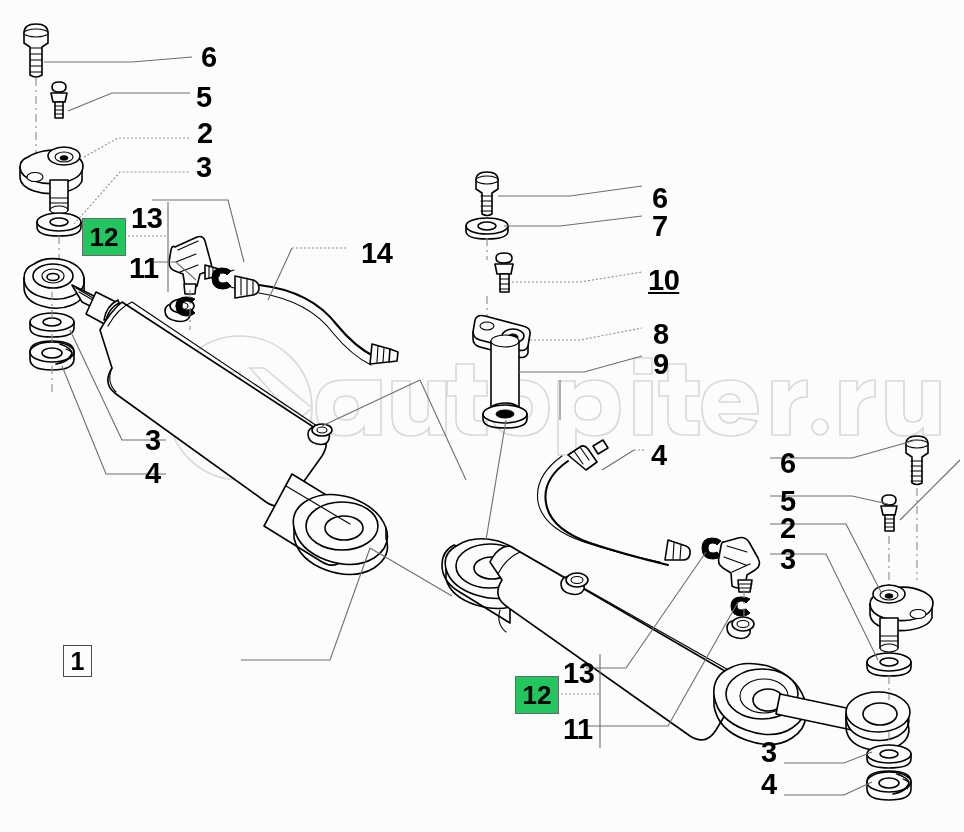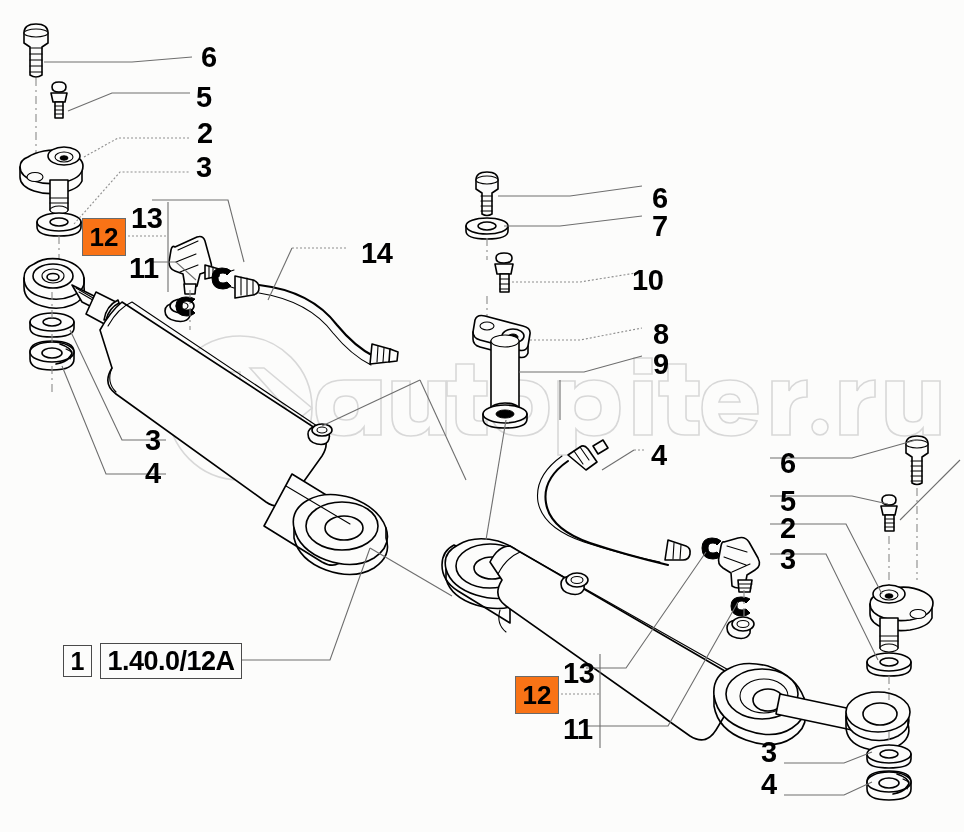--- a/index.html
+++ b/index.html
@@ -13,21 +13,21 @@
     white-space:nowrap;letter-spacing:-0.5px;
   }
   .refbox{
     position:absolute;border:1.5px solid #4a4a4a;background:#fcfcfb;
     display:flex;align-items:center;justify-content:center;
     font-family:"Liberation Sans",sans-serif;font-weight:bold;color:#000;
   }
   #ref-index{left:63px;top:645px;width:27px;height:30px;font-size:25px;}
   #ref-code{left:100px;top:643px;width:140px;height:34px;font-size:27px;letter-spacing:-0.5px;}
   .groupbox{
-    position:absolute;border:1.5px solid #6a6a6a;background:#f97316;
+    position:absolute;border:1.5px solid #6a6a6a;background:#22c55e;
     display:flex;align-items:center;justify-content:center;
     font-family:"Liberation Sans",sans-serif;font-weight:bold;font-size:26px;color:#000;
   }
   #group-12-top{left:82px;top:218px;width:42px;height:36px;}
   #group-12-bottom{left:515px;top:676px;width:42px;height:36px;}
 </style>
 </head>
 <body>
 
 <div id="stage">
@@ -385,38 +385,37 @@
 
       <path class="lead" d="M420 380 L322 426"></path>
       <path class="lead" d="M420 380 L466 480"></path>
       <path class="lead" d="M506 420 L486 540"></path>
       <path class="lead" d="M560 380 L560 420"></path>
       <path class="lead" d="M960 460 L900 520"></path>
     </g>
   </svg>
 
   <div class="refbox" id="ref-index">1</div>
-  <div class="refbox" id="ref-code">1.40.0/12A</div>
 
   <div class="groupbox" id="group-12-top">12</div>
   <div class="groupbox" id="group-12-bottom">12</div>
 
   <div id="callout-layer">
       <div class="callout" style="left: 201px; top: 43px;">6</div>
       <div class="callout" style="left: 196px; top: 83px;">5</div>
       <div class="callout" style="left: 197px; top: 119px;">2</div>
       <div class="callout" style="left: 196px; top: 153px;">3</div>
       <div class="callout" style="left: 131px; top: 204px;">13</div>
       <div class="callout" style="left: 129px; top: 254px;">11</div>
       <div class="callout" style="left: 361px; top: 239px; text-align: center;">14</div>
       <div class="callout" style="left: 145px; top: 426px;">3</div>
       <div class="callout" style="left: 145px; top: 459px;">4</div>
       <div class="callout" style="left: 652px; top: 184px;">6</div>
       <div class="callout" style="left: 652px; top: 212px;">7</div>
-      <div class="callout" style="left: 632px; top: 266px;">10</div>
+      <div class="callout" style="left: 648px; top: 266px; text-decoration: underline;">10</div>
       <div class="callout" style="left: 653px; top: 320px;">8</div>
       <div class="callout" style="left: 653px; top: 350px;">9</div>
       <div class="callout" style="left: 651px; top: 441px;">4</div>
       <div class="callout" style="left: 780px; top: 449px;">6</div>
       <div class="callout" style="left: 780px; top: 487px;">5</div>
       <div class="callout" style="left: 780px; top: 514px;">2</div>
       <div class="callout" style="left: 780px; top: 545px;">3</div>
       <div class="callout" style="left: 563px; top: 659px;">13</div>
       <div class="callout" style="left: 563px; top: 715px;">11</div>
       <div class="callout" style="left: 761px; top: 738px;">3</div>

